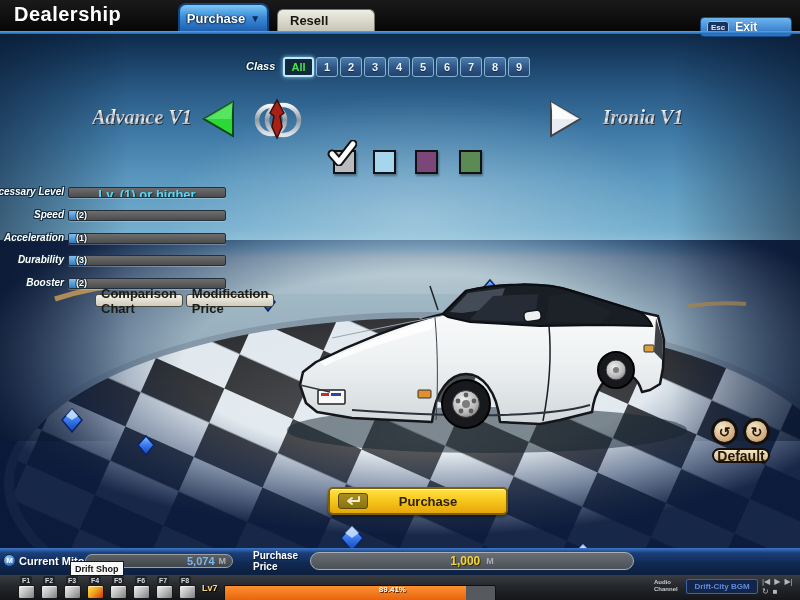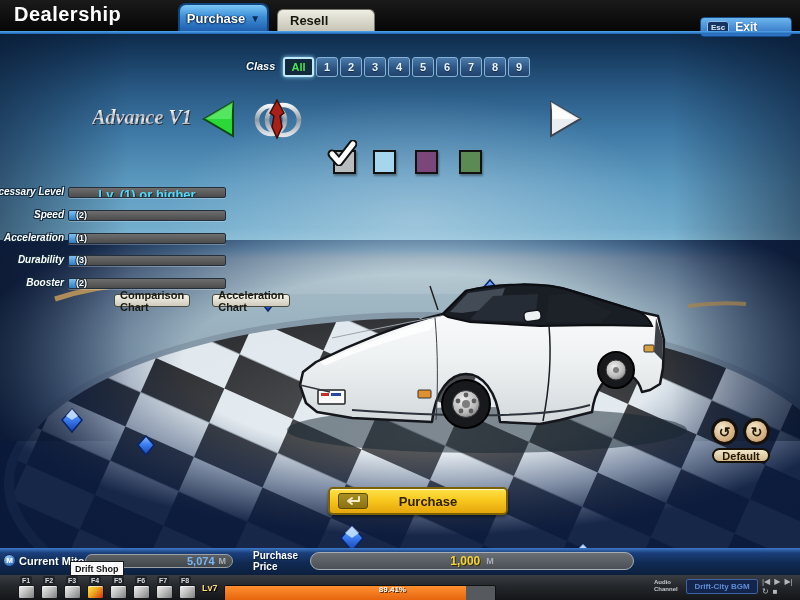--- a/index.html
+++ b/index.html
@@ -62,29 +62,29 @@
   .stats { position:absolute; left:0; top:150px; width:260px; }
   .stat-row { position:absolute; height:12px; width:260px; }
   .stat-label { position:absolute; right:196px; top:-1px; width:190px; text-align:right; color:#fff; font-size:10px; font-weight:bold; font-style:italic;
     text-shadow:1px 1px 0 #11293f,-1px -1px 0 #11293f,1px -1px 0 #11293f,-1px 1px 0 #11293f; }
   .stat-bar { position:absolute; left:68px; top:0; width:158px; height:11px; background:linear-gradient(180deg,#6e6e6e,#4c4c4c); border:1px solid #23303c; border-radius:2px; box-shadow:0 1px 0 rgba(255,255,255,.25); overflow:hidden; }
   .stat-fill { position:absolute; left:0; top:0; height:100%; background:linear-gradient(180deg,#7ec2f2,#2f7cc4); }
   .stat-val { position:absolute; left:7px; top:-1px; color:#fff; font-size:9px; font-weight:bold; text-shadow:1px 0 0 #1c2730,-1px 0 0 #1c2730,0 1px 0 #1c2730,0 -1px 0 #1c2730; }
   .stat-req { position:absolute; left:0; right:0; top:-1px; text-align:center; color:#55d8f8; font-size:13px; font-weight:bold; text-shadow:1px 1px 0 #1a2a38; }
   .row-nl { top:3px; } .row-sp { top:26px; } .row-ac { top:49px; } .row-du { top:71px; } .row-bo { top:94px; }
   .chart-btns { position:absolute; top:110px; left:95px; display:flex; gap:3px; }
-  .chart-btn { height:13px; padding:0 5px; background:linear-gradient(180deg,#f4f1e6,#cfccbe); border:1px solid #4a4a42; border-radius:3px; font-size:11px; font-weight:bold; color:#1c1c14; display:flex; align-items:center; cursor:pointer;margin-left:19px; }
+  .chart-btn { height:13px; padding:0 5px; background:linear-gradient(180deg,#f4f1e6,#cfccbe); border:1px solid #4a4a42; border-radius:3px; font-size:13px; font-weight:bold; color:#1c1c14; display:flex; align-items:center; cursor:pointer; }
 
   
   .car-wrap { position:absolute; left:273px; top:219px; width:420px; height:220px; }
 
   
   .rotate-btn { position:absolute; width:27px; height:27px; border-radius:50%; background:radial-gradient(circle at 38% 32%,#f6ead0,#cfa878 70%,#a8804e); border:3px solid #15100a; color:#241806; font-size:14px; font-weight:bold; display:flex; align-items:center; justify-content:center; cursor:pointer; }
   .rot-l { left:711px; top:384px; } .rot-r { left:743px; top:384px; }
-  .default-btn { position:absolute; left:712px; top:414px; width:58px; height:15px; background:linear-gradient(180deg,#f2e6ca,#d3b98c); border:2px solid #171008; border-radius:8px; font-size:11px; font-weight:bold; color:#241806; display:flex; align-items:center; justify-content:center; cursor:pointer; }
+  .default-btn { position:absolute; left:712px; top:414px; width:58px; height:15px; background:linear-gradient(180deg,#f2e6ca,#d3b98c); border:2px solid #171008; border-radius:8px; font-size:14px; font-weight:bold; color:#241806; display:flex; align-items:center; justify-content:center; cursor:pointer; }
 
   
   .purchase-btn { position:absolute; left:328px; top:453px; width:180px; height:28px; background:linear-gradient(180deg,#ffe24a 0%,#f8c81e 45%,#e5a60c 100%); border:2px solid #7c6004; border-radius:5px; box-shadow:inset 0 1px 0 rgba(255,255,255,.7),0 2px 3px rgba(0,0,0,.4); display:flex; align-items:center; cursor:pointer; }
   .enter-badge { width:30px; height:16px; margin-left:8px; background:linear-gradient(180deg,#a88f22,#8a7210); border:1px solid #5c4a06; border-radius:3px; display:flex; align-items:center; justify-content:center; }
   .purchase-label { flex:1; text-align:center; font-size:13px; font-weight:bold; color:#2e2200; margin-right:18px; }
 
   
   .info-bar { position:absolute; left:0; top:548px; width:800px; height:27px; background:linear-gradient(180deg,#3c78c8 0%,#1b3f7c 18%,#102a52 55%,#0c1f3e 100%); z-index:30; }
   .coin { position:absolute; left:3px; top:6px; width:13px; height:13px; border-radius:50%; background:radial-gradient(circle at 35% 30%,#9fd0f4,#2f6cc0 70%,#16386e); border:1px solid #0d2a52; color:#fff; font-size:8px; font-weight:bold; display:flex; align-items:center; justify-content:center; }
   .wallet-label { position:absolute; left:19px; top:7px; color:#fff; font-size:11px; font-weight:bold; text-shadow:1px 1px 0 #081c38; }
@@ -211,20 +211,21 @@
         </linearGradient>
           </defs>
         <ellipse cx="22" cy="23" rx="14" ry="14" fill="none" stroke="url(#silv)" stroke-width="4.5"></ellipse>
         <ellipse cx="34" cy="23" rx="16" ry="15" fill="none" stroke="url(#silv)" stroke-width="4.5"></ellipse>
         <path d="M28,3 L35,16 31,19 33,30 28,41 23,30 25,19 21,16 Z" fill="#a82018" stroke="#3a0d08" stroke-width="1.5"></path>
       </svg>
       <svg class="nav-arrow arrow-right" viewBox="0 0 34 38">
         <polygon points="2,2 31,19 2,36" fill="#e9edf1" stroke="#3c434c" stroke-width="2"></polygon>
         <polygon points="2,2 31,19 4,19" fill="#ffffff" opacity="0.8"></polygon>
       </svg>
+      <div class="side-name next-name">Ironia V1</div>
     </div>
 
     <div class="swatches">
       <div class="swatch sw0" style="background: rgb(185, 188, 190);">
         <svg class="swatch-check" viewBox="0 0 30 26">
           <polyline points="5,14 12,22 26,4" fill="none" stroke="#111" stroke-width="9" stroke-linecap="round" stroke-linejoin="round"></polyline>
           <polyline points="5,14 12,22 26,4" fill="none" stroke="#fff" stroke-width="5" stroke-linecap="round" stroke-linejoin="round"></polyline>
         </svg>
       </div>
       <div class="swatch sw1" style="background: rgb(166, 214, 238);"></div>
@@ -262,21 +263,21 @@
       </div>
       <div class="stat-row row-bo">
         <span class="stat-label">Booster</span>
         <div class="stat-bar">
           <div class="stat-fill" style="width: 7%;"></div>
           <span class="stat-val">(2)</span>
         </div>
       </div>
       <div class="chart-btns">
         <div class="chart-btn">Comparison Chart</div>
-        <div class="chart-btn">Acceleration Chart</div>
+        <div class="chart-btn">Modification Price</div>
       </div>
     </div>
 
     <svg class="car-wrap" viewBox="273 253 420 220">
       <defs>
         <linearGradient id="bodyG" x1="0" y1="0" x2="0" y2="1">
           <stop offset="0%" stop-color="#ffffff"></stop>
             <stop offset="55%" stop-color="#eef1f2"></stop>
             <stop offset="100%" stop-color="#d2d8db"></stop>
         </linearGradient>

